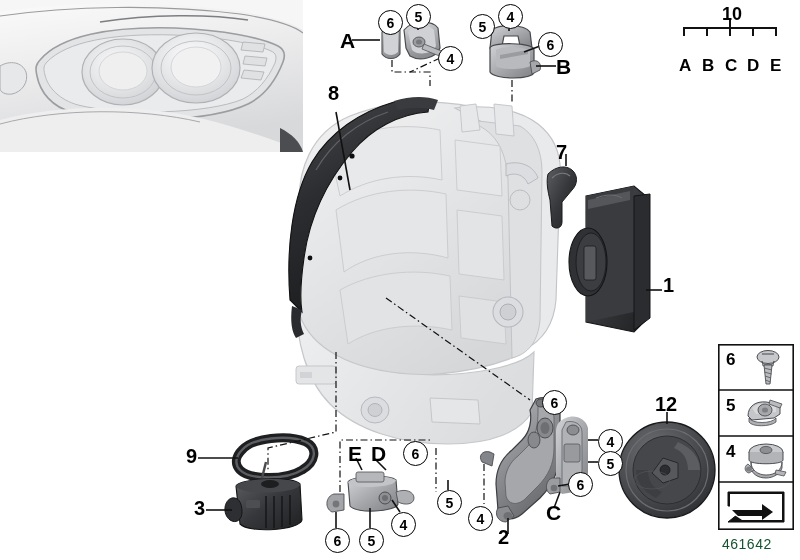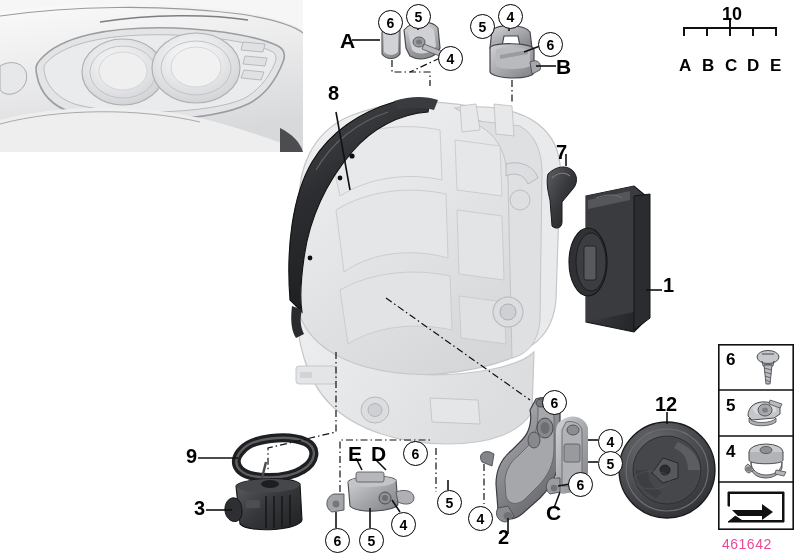--- a/index.html
+++ b/index.html
@@ -20,21 +20,21 @@
   
   .lbl{position:absolute;font-weight:bold;line-height:1;white-space:nowrap;}
   .num{font-size:20px;}
   .ltr{font-size:21px;}
   .bub{position:absolute;width:23px;height:23px;border:1.7px solid #000;
        border-radius:50%;background:#fff;display:flex;align-items:center;
        justify-content:center;font-size:14px;font-weight:bold;}
   .legnum{position:absolute;font-size:18px;font-weight:bold;}
   .legltr{position:absolute;font-size:17px;font-weight:bold;}
   .boxnum{position:absolute;font-size:17px;font-weight:bold;}
-  .refnum{position:absolute;font-size:14px;color:#ec4899;letter-spacing:.5px;}
+  .refnum{position:absolute;font-size:14px;color:#14532d;letter-spacing:.5px;}
 </style>
 </head>
 <body>
 
 <div id="stage">
 
   <div class="photo">
     <svg class="photoSvg" width="303" height="152" viewBox="0 0 303 152">
       <defs>
         <linearGradient id="bodyG" x1="0" y1="0" x2="0.3" y2="1">

